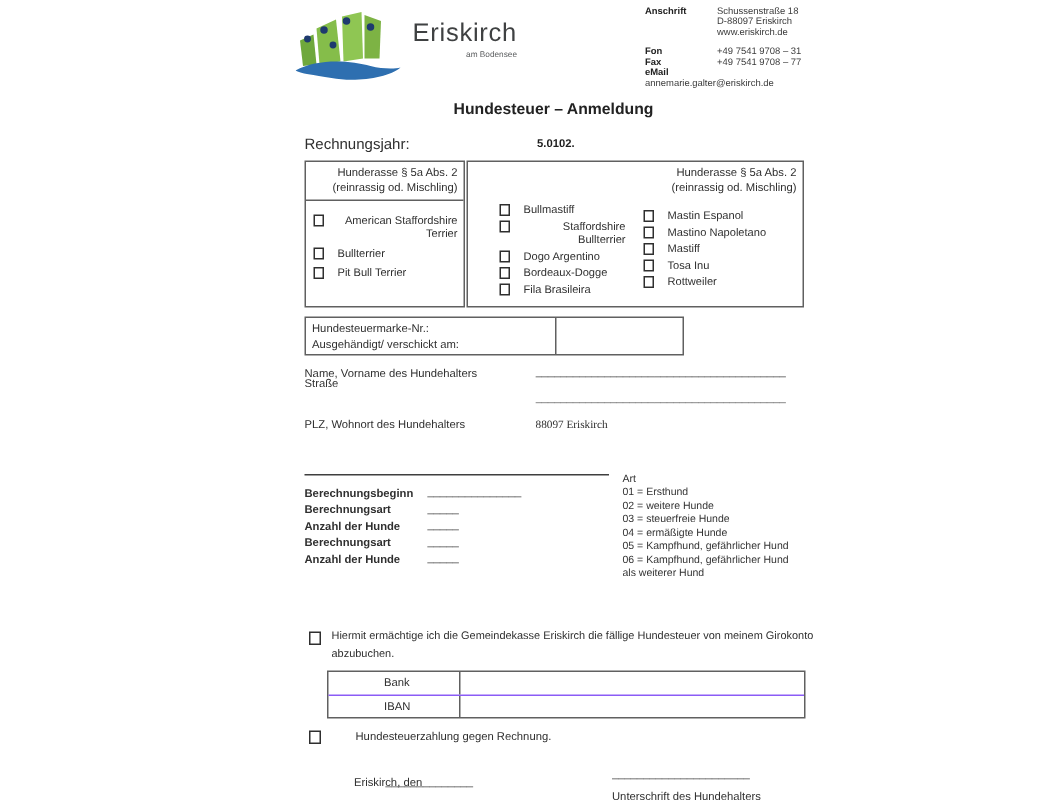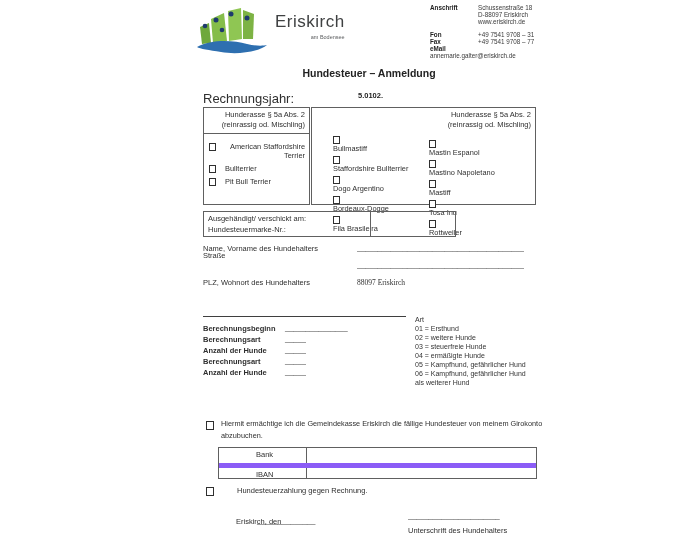--- a/index.html
+++ b/index.html
@@ -14,37 +14,37 @@
   .logo-tag{font-size:5.5px;color:#5a5c5e;text-align:right;margin-top:3px;}
 
   .contact{left:430px;top:4px;width:135px;font-size:6.3px;line-height:7px;color:#3a3a3a;}
   .c-row{display:flex;}
   .c-lab{width:48px;font-weight:bold;color:#222;}
   .c-val{flex:1;}
   .c-gap{height:6px;}
 
   
   .title{left:203px;top:67px;width:332px;text-align:center;font-size:10.5px;font-weight:bold;color:#222;}
-  .rj-label{left:203px;top:91px;font-size:13px;}
+  .rj-label{left:203px;top:91px;font-size:10px;}
   .rj-value{left:358px;top:91px;font-size:7.5px;font-weight:bold;color:#1e1e1e;}
 
   
   .bbox{border:1px solid #606060;box-sizing:border-box;font-size:7.5px;text-align:right;}
   .bbox-l{left:203px;top:107px;width:107px;height:98px;}
   .bbox-r{left:311px;top:107px;width:225px;height:98px;}
   .bhead{padding:2px 4px 3px 4px;line-height:10px;}
   .bhead-l{border-bottom:1px solid #606060;}
   .cb{display:inline-block;width:5px;height:6px;border:1px solid #2f2f2f;background:#fff;flex:0 0 auto;}
   .cb-item{display:flex;align-items:flex-start;margin-bottom:4px;font-size:7.4px;line-height:9px;}
   .cb-item .cb{margin-top:1px;margin-right:9px;}
   .blist{padding:8px 4px 0 5px;}
   .bcols{display:flex;}
   .bcol1{padding:2px 0 0 21px;width:105px;box-sizing:border-box;}
   .bcol2{padding:6px 0 0 12px;}
-  .bcol1 .cb-item,.bcol2 .cb-item{margin-bottom:2px;flex-direction:column;}
+  .bcol1 .cb-item,.bcol2 .cb-item{margin-bottom:2px;}
 
   
   .marke{left:203px;top:211px;width:253px;height:26px;border:1px solid #606060;box-sizing:border-box;display:flex;}
   .marke-left{width:167px;border-right:1px solid #606060;box-sizing:border-box;padding:1px 4px;font-size:7.5px;line-height:11px;}
   .marke-right{flex:1;}
 
   
   .f-label{left:203px;font-size:7.5px;}
   .f-line{left:357px;width:180px;font-size:7.5px;letter-spacing:0;white-space:nowrap;overflow:hidden;color:#3a3a3a;}
   .f-value{left:357px;font-size:7.5px;font-family:Liberation Serif, serif;}
@@ -57,21 +57,21 @@
 
   
   .art{left:415px;top:315px;font-size:7px;line-height:9px;color:#333;}
 
   
   .opt-cb{left:206px;width:6px;height:7px;border:1px solid #2f2f2f;background:#fff;}
   .consent-text{left:221px;top:418px;width:330px;font-size:7.3px;line-height:12px;}
 
   .bank{left:218px;top:447px;width:319px;border:1px solid #606060;box-sizing:border-box;font-size:7.5px;}
   .bank-row{display:flex;height:15px;box-sizing:border-box;}
-  .bank-row + .bank-row{border-top:5px solid #8b5cf6;}
+  .bank-row + .bank-row{border-top:1px solid #8b5cf6;}
   .bank-lab{width:56px;border-right:1px solid #606060;box-sizing:border-box;padding:2px 0 0 5px;margin-left:32px;}
   .bank-val{flex:1;}
 
   .invoice-text{left:221px;top:486px;font-size:7.5px;margin-left:16px;}
 
   
   .foot-place{left:203px;top:517px;font-size:7.5px;padding-left:33px;}
   .foot-date{left:257px;top:516px;font-size:7.5px;color:#3a3a3a;white-space:nowrap;}
   .sig-line{left:408px;top:511px;width:110px;font-size:7.5px;color:#3a3a3a;white-space:nowrap;overflow:hidden;}
   .sig-label{left:408px;top:526px;font-size:7.5px;}
@@ -203,22 +203,22 @@
         <div class="cb-item">
           <span class="cb"></span>
           <span>Rottweiler</span>
         </div>
       </div>
     </div>
   </div>
 
   <div class="abs marke">
     <div class="marke-left">
+      <div>Hundesteuermarke-Nr.:</div>
       <div>Ausgehändigt/ verschickt am:</div>
-      <div>Hundesteuermarke-Nr.:</div>
     </div>
     <div class="marke-right"></div>
   </div>
 
   <div class="abs f-label" style="top:244px">Name, Vorname des Hundehalters</div>
   <div class="abs f-line" style="top:243px">________________________________________</div>
 
   <div class="abs f-label" style="top:251px">Straße</div>
   <div class="abs f-line" style="top:260px">________________________________________</div>
 

